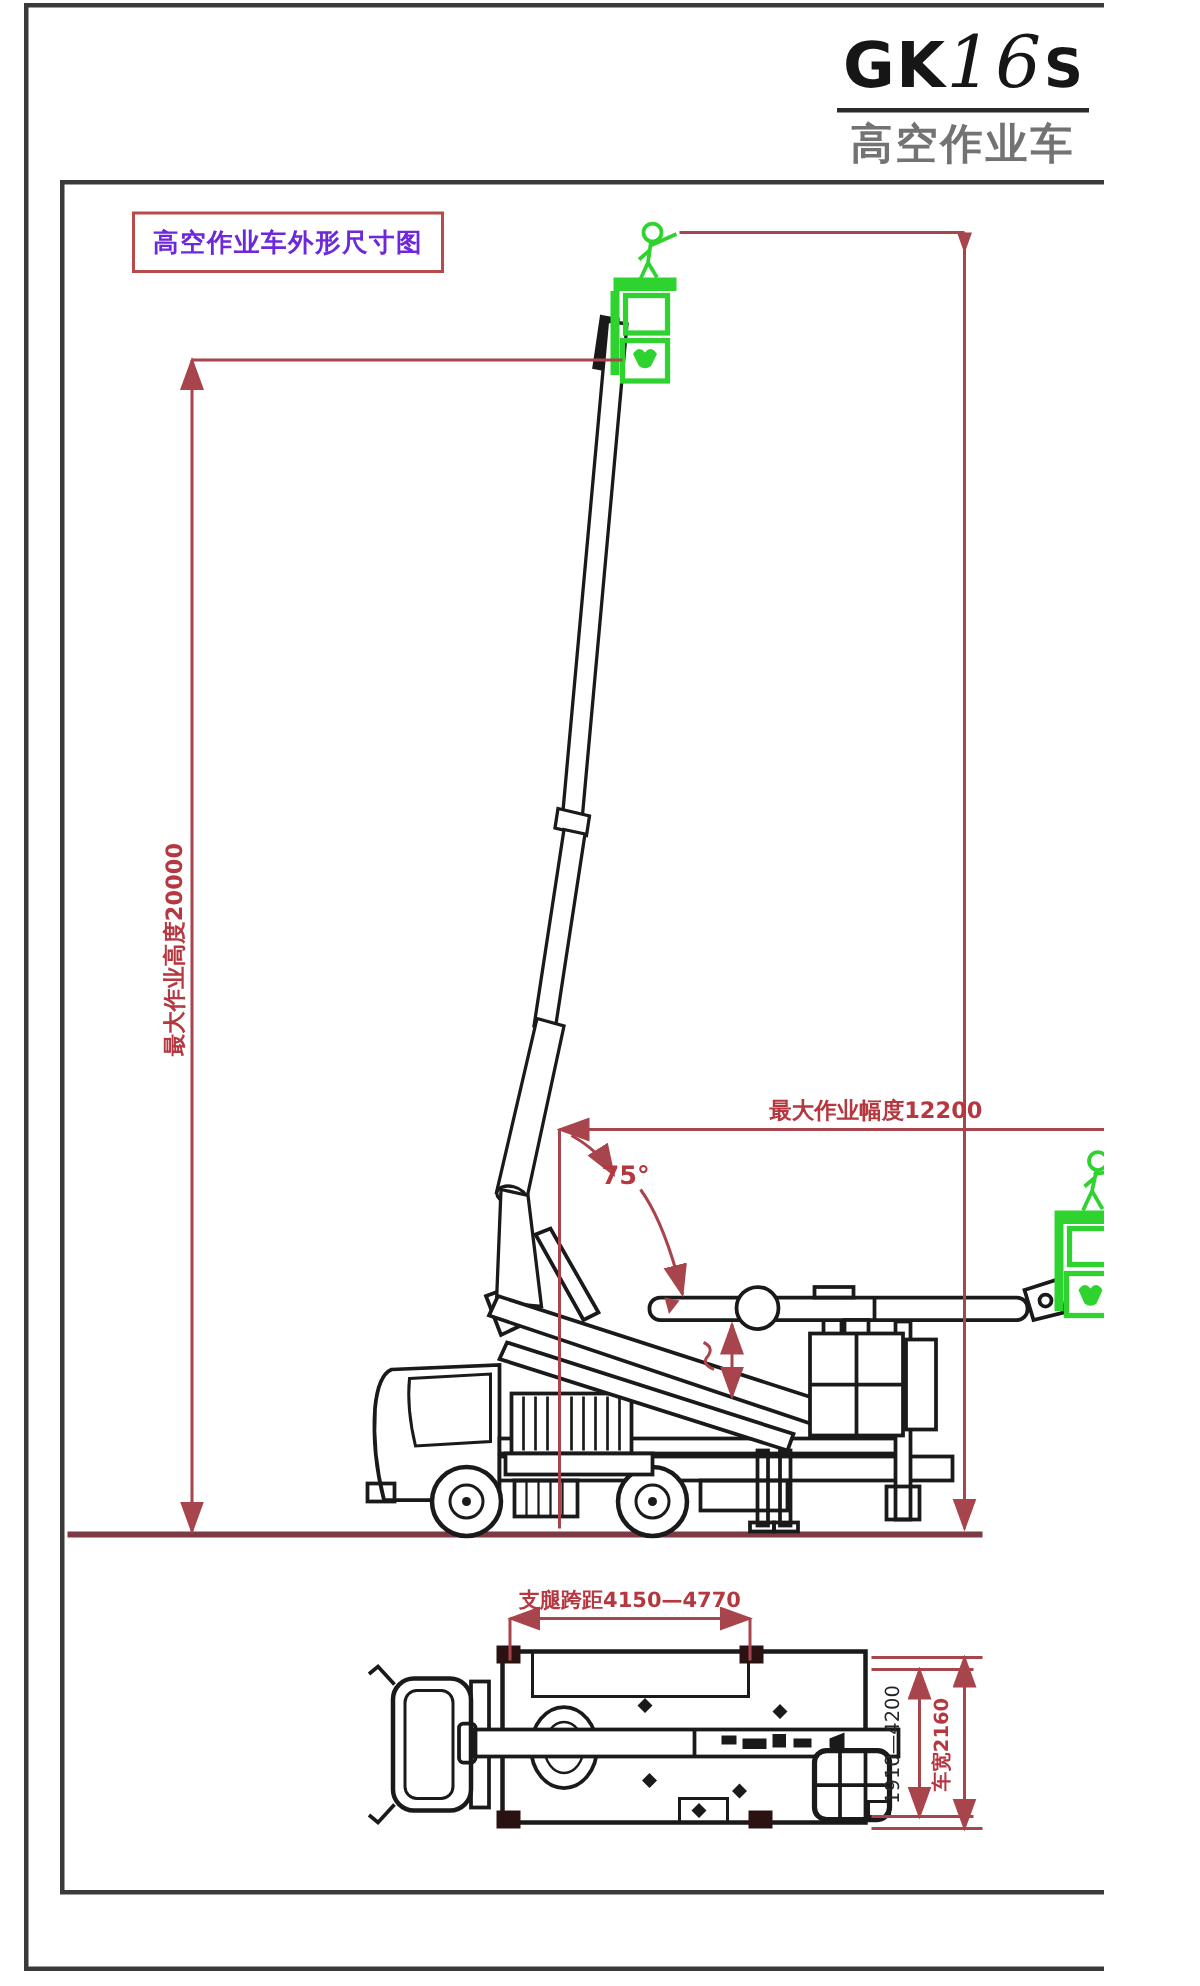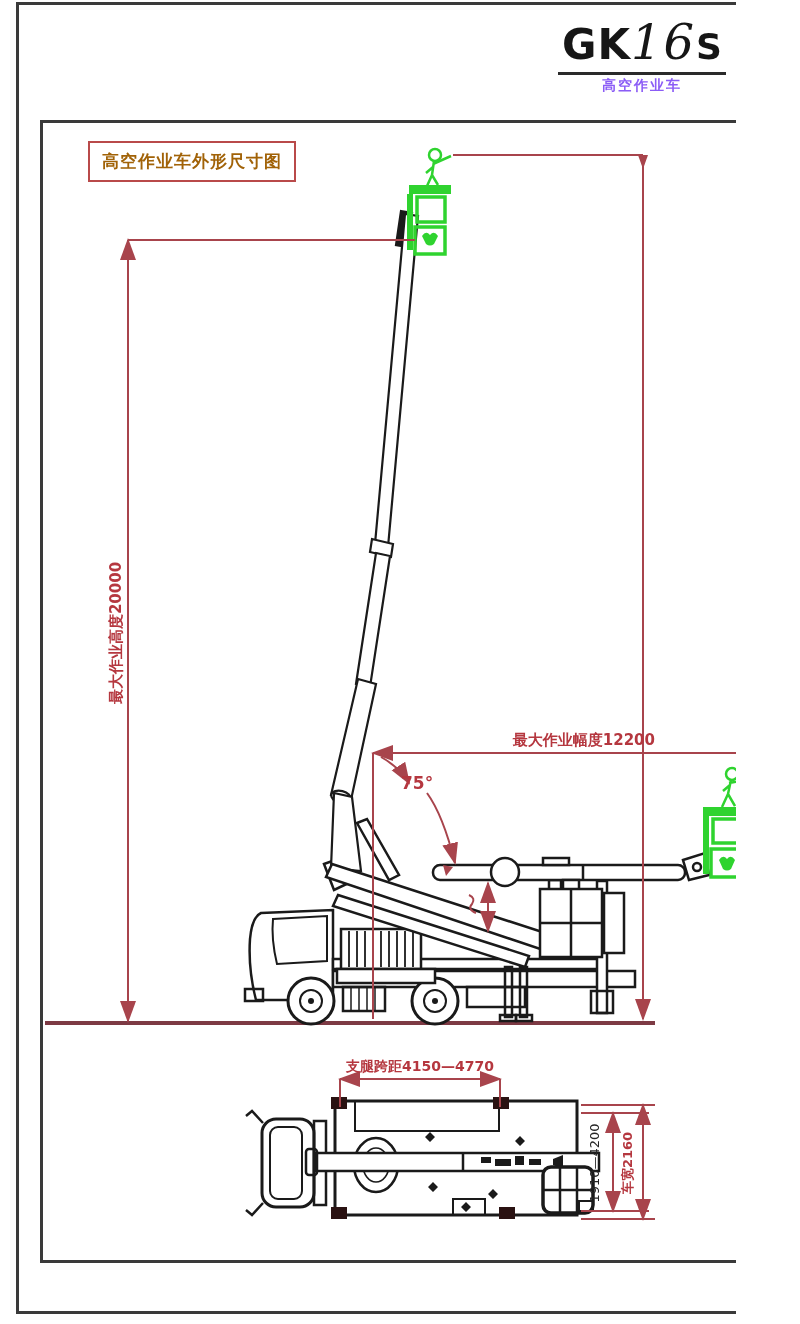--- a/index.html
+++ b/index.html
@@ -8,23 +8,23 @@
   .outer-frame{position:absolute;left:16px;top:2px;width:776px;height:1312px;
         border:3px solid #3a3a3a;box-sizing:border-box;}
   .inner-frame{position:absolute;left:40px;top:120px;width:723px;height:1143px;
         border:3px solid #3a3a3a;box-sizing:border-box;background:#fff;}
   .inner-frame svg{position:absolute;left:0;top:0;}
   .title-block{position:absolute;left:552px;top:14px;width:180px;text-align:center;color:#161616;}
   .model-line{white-space:nowrap;border-bottom:3px solid #2a2a2a;padding:0 4px 2px 4px;display:inline-block;}
   .model-prefix{font-size:42px;font-weight:bold;letter-spacing:1px;}
   .model-digits{font-family:"DejaVu Serif","Liberation Serif",serif;font-style:italic;font-size:48px;font-weight:500;letter-spacing:2px;}
   .model-suffix{font-size:36px;font-weight:bold;}
-  .model-subtitle{font-size:14px;font-weight:bold;letter-spacing:2px;margin-top:2px;color:#8b5cf6;}
+  .model-subtitle{font-size:28px;font-weight:bold;letter-spacing:2px;margin-top:2px;color:#737373;}
   .caption-box{position:absolute;left:88px;top:141px;border:2px solid #b94a4a;
-        padding:7px 12px;font-size:17px;font-weight:bold;color:#a16207;letter-spacing:1px;
+        padding:7px 12px;font-size:17px;font-weight:bold;color:#6d28d9;letter-spacing:1px;
         background:#fff;white-space:nowrap;}
   text{font-family:"DejaVu Sans","Liberation Sans",sans-serif;}
 </style>
 </head>
 <body>
 
 <div id="page">
 
   <div class="outer-frame"></div>
 

